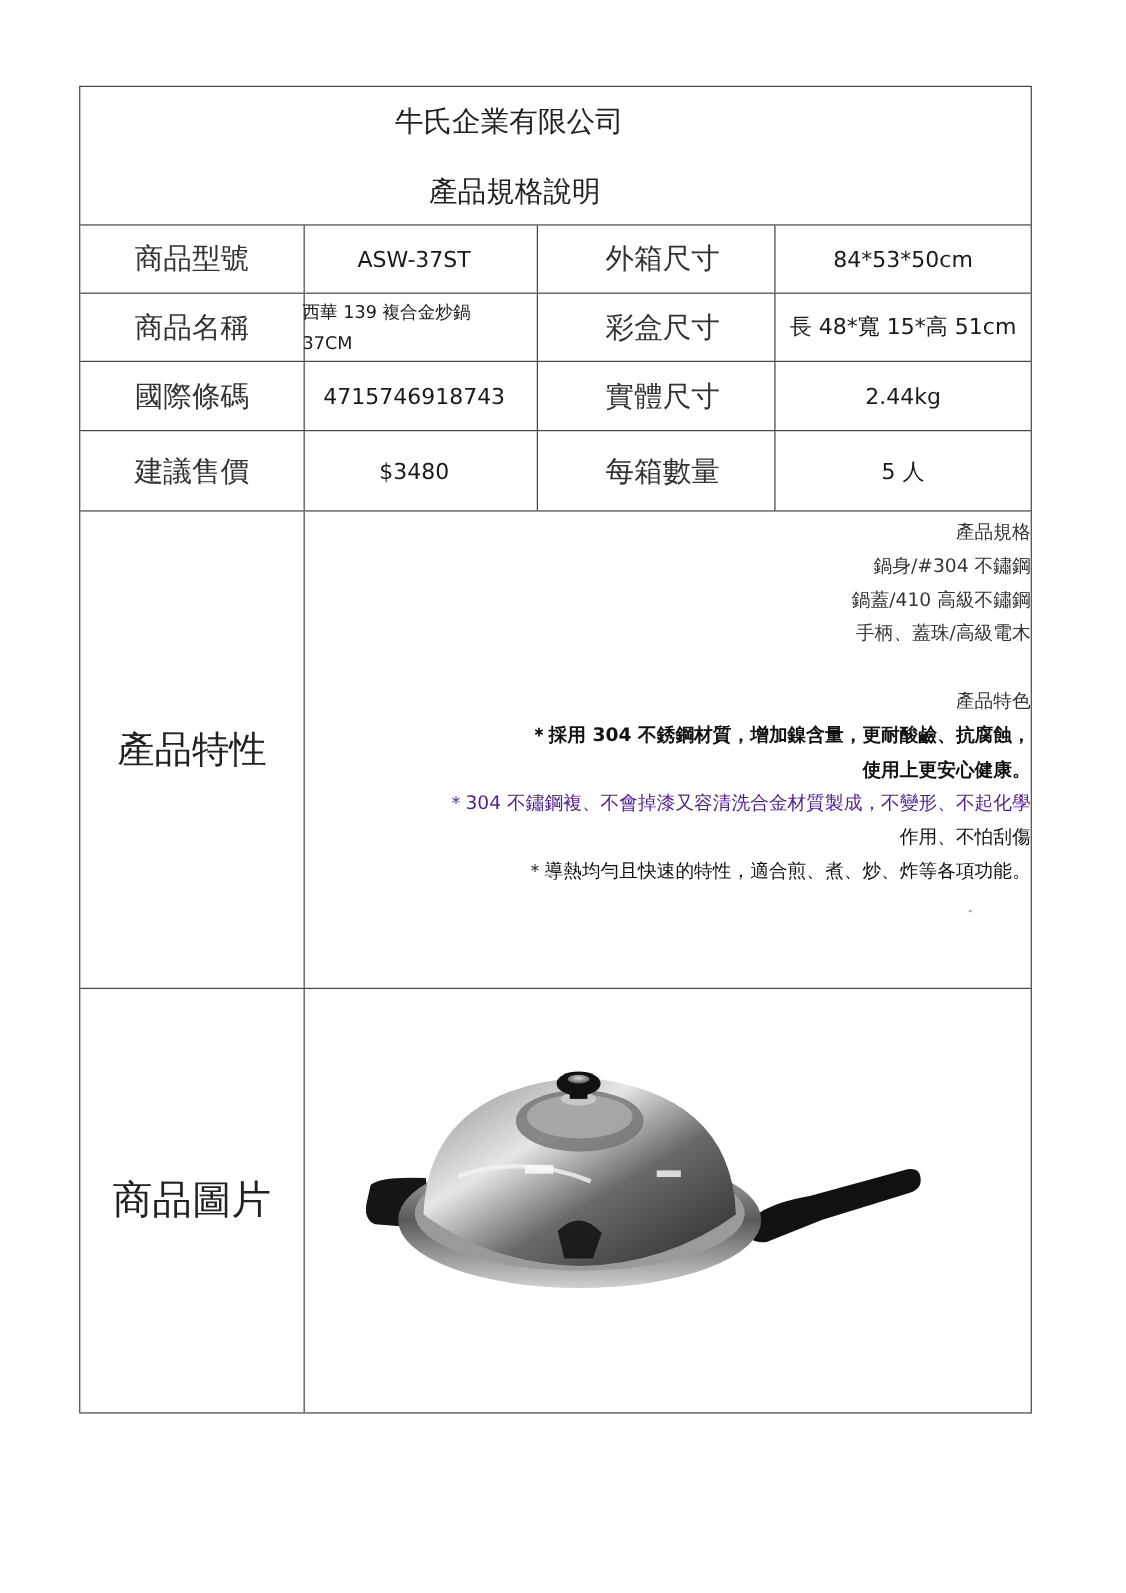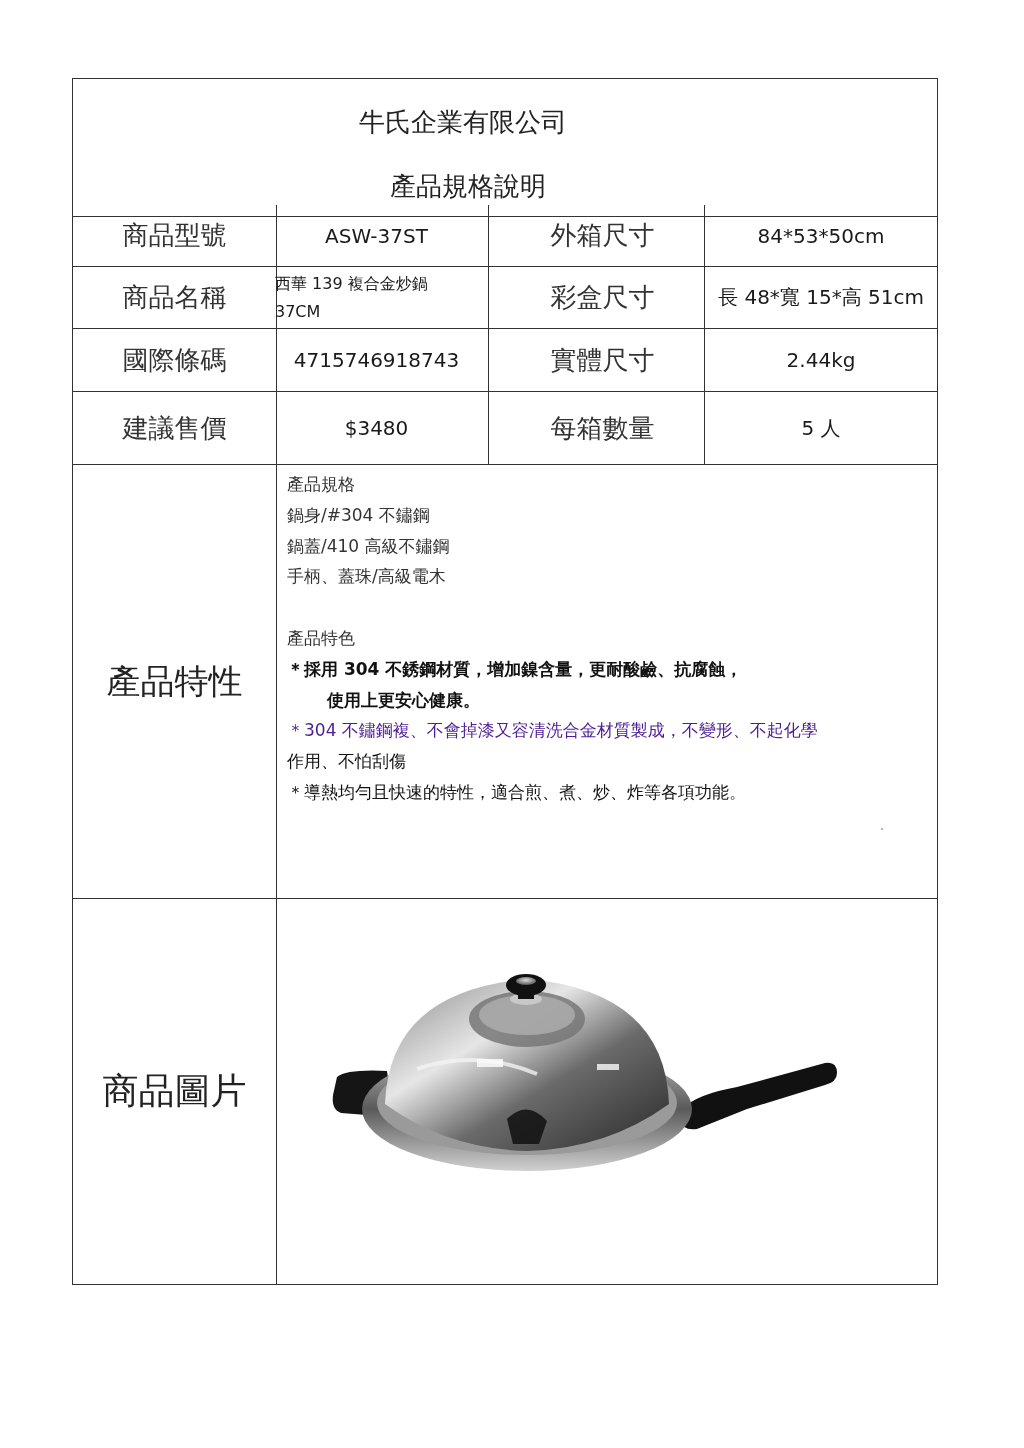--- a/index.html
+++ b/index.html
@@ -1,41 +1,41 @@
 <!DOCTYPE html>
 <html><head>
 <meta charset="utf-8">
 <style>
   html, body { margin: 0; padding: 0; background: #ffffff; }
   body { width: 1024px; height: 1448px; position: relative; overflow: hidden;
          font-family: "DejaVu Sans", "Liberation Sans", sans-serif; color: #1a1a1a; }
   .sheet { position: absolute; left: 72px; top: 78px; width: 866px; height: 1207px;
            border: 1.5px solid #333; box-sizing: border-box; }
-  .title-block { position: absolute; left: 0; top: 12px; width: 100%; height: 126px;
+  .title-block { position: absolute; left: 0; top: 0; width: 100%; height: 126px;
                  border-bottom: 1.5px solid #333; box-sizing: border-box; }
   .company { position: absolute; top: 14px; left: 0; width: 780px; text-align: center;
              font-size: 26px; font-family: "DejaVu Serif", "Liberation Serif", serif; color: #222; }
   .doc-title { position: absolute; top: 78px; left: 0; width: 790px; text-align: center;
                font-size: 26px; font-family: "DejaVu Serif", "Liberation Serif", serif; color: #222; }
   .grid-row { position: absolute; left: 0; width: 100%; box-sizing: border-box;
               border-bottom: 1.5px solid #333; }
   .cell { position: absolute; top: 0; height: 100%; box-sizing: border-box;
           display: flex; align-items: center; justify-content: center; }
   .c1 { left: 0; width: 204px; border-right: 1.5px solid #333; }
   .c2 { left: 192px; width: 224px; border-right: 1.5px solid #333; }
   .c3 { left: 428px; width: 204px; border-right: 1.5px solid #333; }
   .c4 { left: 632px; width: 232px; }
   .label { font-size: 26px; font-family: "DejaVu Serif", "Liberation Serif", serif; color: #333; }
   .value { font-size: 20px; color: #1a1a1a; }
   .value.left { justify-content: flex-start; padding-left: 10px; font-size: 16px; line-height: 28px;
                 align-items: center; }
   .value.left span { display: block; }
   .big-label { font-size: 34px; font-family: "DejaVu Serif", "Liberation Serif", serif; color: #222; }
   .features { position: absolute; left: 204px; top: 0; right: 0; height: 100%; padding: 4px 0 0 10px;
-              box-sizing: border-box; font-size: 17px; line-height: 30.8px; color: #333; }
+              box-sizing: border-box; font-size: 17px; line-height: 30.8px; color: #333; text-align: right; }
   .features .line { white-space: nowrap; }
   .features .bold { font-weight: bold; color: #111; }
   .features .indent { padding-left: 40px; }
   .features .spacer { height: 30.8px; }
   .dot { position: absolute; left: 603px; top: 346px; font-size: 10px; color: #555; }
   .img-cell { position: absolute; left: 204px; top: 0; right: 0; height: 100%; }
 </style>
 </head>
 <body>
 

